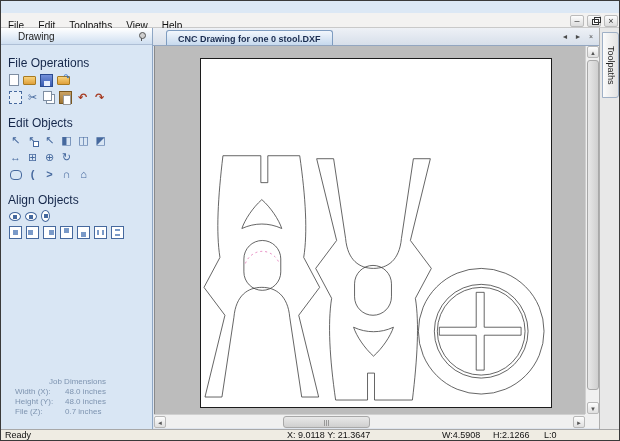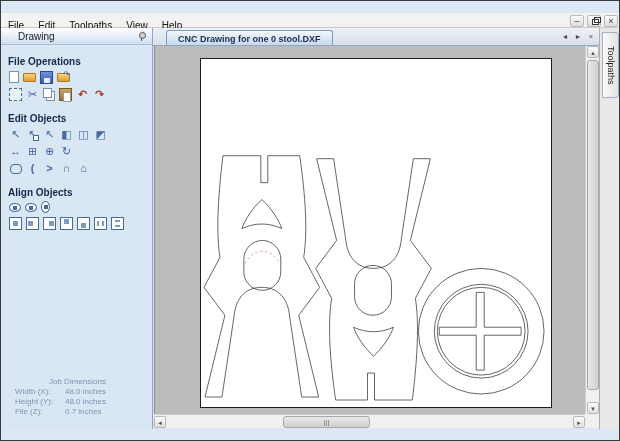--- a/index.html
+++ b/index.html
@@ -32,21 +32,21 @@
   .mdi-btn.restore::after{content:"";position:absolute;left:6px;top:1px;width:5px;height:4px;border:1px solid #333;}
   
   .sidebar{position:absolute;left:0;top:27px;width:152px;height:401px;background:#d9e6f4;
     border-right:1px solid #8ea6c4;overflow:hidden;}
   .side-header{height:17px;background:linear-gradient(#ffffff,#cfdff1);border-bottom:1px solid #aebfd6;
     display:flex;align-items:center;font-size:10px;color:#222;padding-left:17px;position:relative;}
   .pin-icon{position:absolute;right:6px;top:4px;width:8px;height:9px;}
   .pin-icon::before{content:"";position:absolute;left:1px;top:0;width:5px;height:5px;border:1px solid #555;border-radius:50%;background:#cfcfcf;}
   .pin-icon::after{content:"";position:absolute;left:3px;top:6px;width:1px;height:3px;background:#555;}
   .section{margin-top:11px;}
-  .section-title{font-size:10px;font-weight:bold;color:#15274a;margin:0 0 3px 7px;}
+  .section-title{font-size:12px;font-weight:normal;color:#15274a;margin:0 0 3px 7px;}
   .tbrow{margin:1px 0 2px 6px;line-height:0;white-space:nowrap;}
   .tbi{width:13px;height:13px;display:inline-flex;align-items:center;justify-content:center;
     font-size:11px;line-height:13px;color:#46699e;margin:1px 2px;position:relative;vertical-align:top;}
   
   .i-new-file{width:10px;height:12px;background:#fff;border:1px solid #7e8ea2;}
   .i-open-file,.i-import-vectors{width:13px;height:9px;margin-top:3px;border-radius:1px;
     background:linear-gradient(#f7d27c,#dfa03b);border:1px solid #a87a20;}
   .i-import-vectors::after{content:"↷";position:absolute;top:-6px;right:-1px;font-size:8px;color:#2b6cc4;}
   .i-save-file{background:linear-gradient(#7390da,#3a5cb0);border:1px solid #2a4a90;}
   .i-save-file::after{content:"";position:absolute;left:3px;top:6px;width:6px;height:5px;background:#e8eefc;}
@@ -242,14 +242,21 @@
       <span class="h-thumb"></span>
       <span class="sb-btn right">►</span>
     </div>
     <div class="sb-corner"></div>
   </div>
 
   <div class="sidestrip">
     <div class="vtab">Toolpaths</div>
   </div>
 
+  <div class="statusbar">
+    <span class="st-ready">Ready</span>
+    <span class="st-cursor">X: 9.0118 Y: 21.3647</span>
+    <span class="st-w">W:4.5908</span>
+    <span class="st-h">H:2.1266</span>
+    <span class="st-l">L:0</span>
+  </div>
 
 </div>
 
 </body></html>

